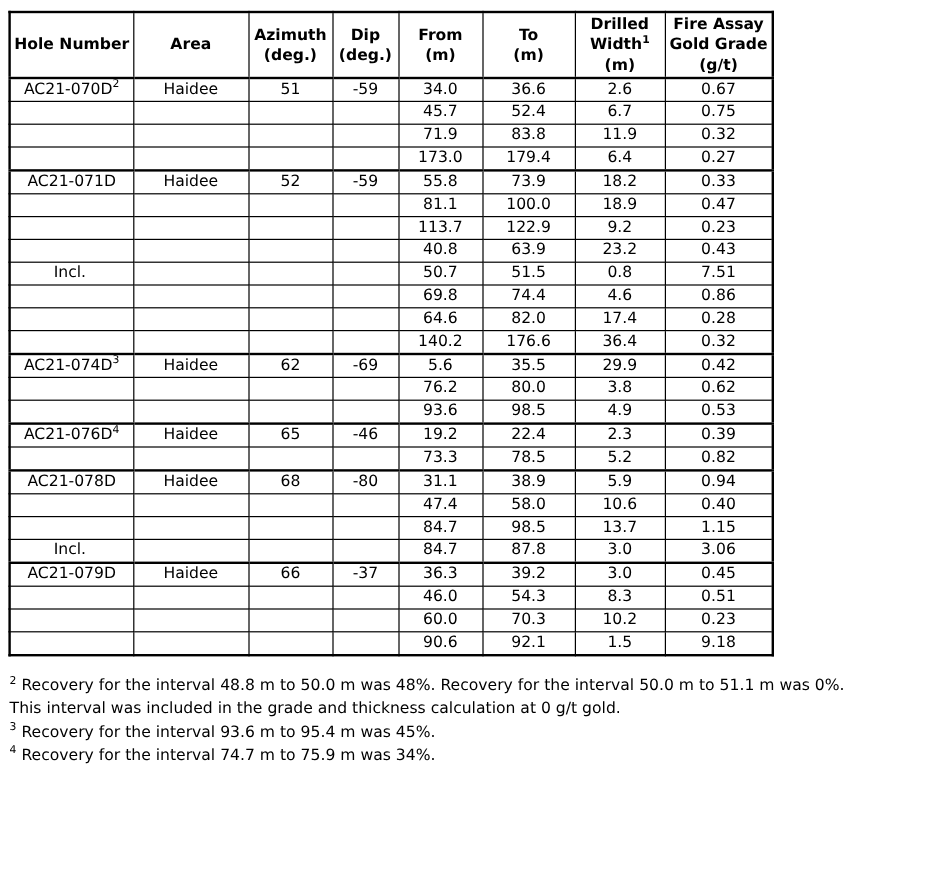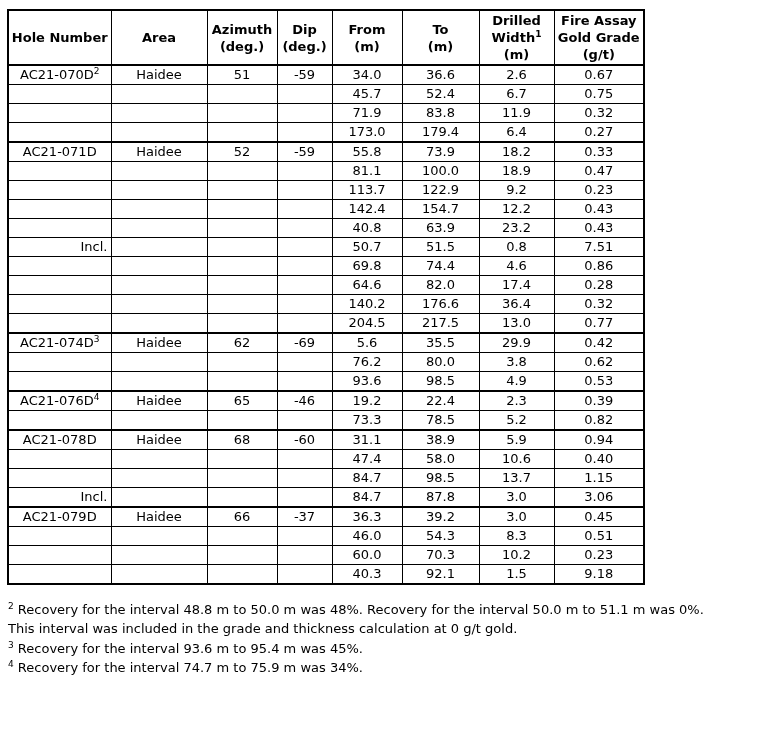--- a/index.html
+++ b/index.html
@@ -43,21 +43,21 @@
     vertical-align: middle;
   }
   table.drill tbody tr.group-start td {
     border-top: 2px solid #000000;
   }
   td.area {
     text-align: left;
     padding-left: 11px;
   }
   td.hole.incl {
-    text-align: right;
+    text-align: center;
     padding-right: 3px;
   }
   sup {
     font-size: 9px;
     line-height: 0;
   }
   .footnotes {
     margin-top: 15px;
     padding-left: 1px;
   }
@@ -162,30 +162,20 @@
           <td class="num">113.7</td>
           <td class="num">122.9</td>
           <td class="num">9.2</td>
           <td class="num">0.23</td>
         </tr>
         <tr>
           <td class="hole"></td>
           <td class="area"></td>
           <td class="num"></td>
           <td class="num"></td>
-          <td class="num">142.4</td>
-          <td class="num">154.7</td>
-          <td class="num">12.2</td>
-          <td class="num">0.43</td>
-        </tr>
-        <tr>
-          <td class="hole"></td>
-          <td class="area"></td>
-          <td class="num"></td>
-          <td class="num"></td>
           <td class="num">40.8</td>
           <td class="num">63.9</td>
           <td class="num">23.2</td>
           <td class="num">0.43</td>
         </tr>
         <tr>
           <td class="hole incl">Incl.</td>
           <td class="area"></td>
           <td class="num"></td>
           <td class="num"></td>
@@ -216,30 +206,20 @@
         </tr>
         <tr>
           <td class="hole"></td>
           <td class="area"></td>
           <td class="num"></td>
           <td class="num"></td>
           <td class="num">140.2</td>
           <td class="num">176.6</td>
           <td class="num">36.4</td>
           <td class="num">0.32</td>
-        </tr>
-        <tr>
-          <td class="hole"></td>
-          <td class="area"></td>
-          <td class="num"></td>
-          <td class="num"></td>
-          <td class="num">204.5</td>
-          <td class="num">217.5</td>
-          <td class="num">13.0</td>
-          <td class="num">0.77</td>
         </tr>
         <tr class="group-start">
           <td class="hole">AC21-074D<sup>3</sup></td>
           <td class="area">Haidee</td>
           <td class="num">62</td>
           <td class="num">-69</td>
           <td class="num">5.6</td>
           <td class="num">35.5</td>
           <td class="num">29.9</td>
           <td class="num">0.42</td>
@@ -281,21 +261,21 @@
           <td class="num"></td>
           <td class="num">73.3</td>
           <td class="num">78.5</td>
           <td class="num">5.2</td>
           <td class="num">0.82</td>
         </tr>
         <tr class="group-start">
           <td class="hole">AC21-078D</td>
           <td class="area">Haidee</td>
           <td class="num">68</td>
-          <td class="num">-60</td>
+          <td class="num">-80</td>
           <td class="num">31.1</td>
           <td class="num">38.9</td>
           <td class="num">5.9</td>
           <td class="num">0.94</td>
         </tr>
         <tr>
           <td class="hole"></td>
           <td class="area"></td>
           <td class="num"></td>
           <td class="num"></td>
@@ -352,21 +332,21 @@
           <td class="num">60.0</td>
           <td class="num">70.3</td>
           <td class="num">10.2</td>
           <td class="num">0.23</td>
         </tr>
         <tr>
           <td class="hole"></td>
           <td class="area"></td>
           <td class="num"></td>
           <td class="num"></td>
-          <td class="num">40.3</td>
+          <td class="num">90.6</td>
           <td class="num">92.1</td>
           <td class="num">1.5</td>
           <td class="num">9.18</td>
         </tr>
       </tbody>
   </table>
   <div class="footnotes">
       <div>
         <div class="fline"><sup>2</sup> Recovery for the interval 48.8 m to 50.0 m was 48%. Recovery for the interval 50.0 m to 51.1 m was 0%.</div>
         <div class="fline">This interval was included in the grade and thickness calculation at 0 g/t gold.</div>

